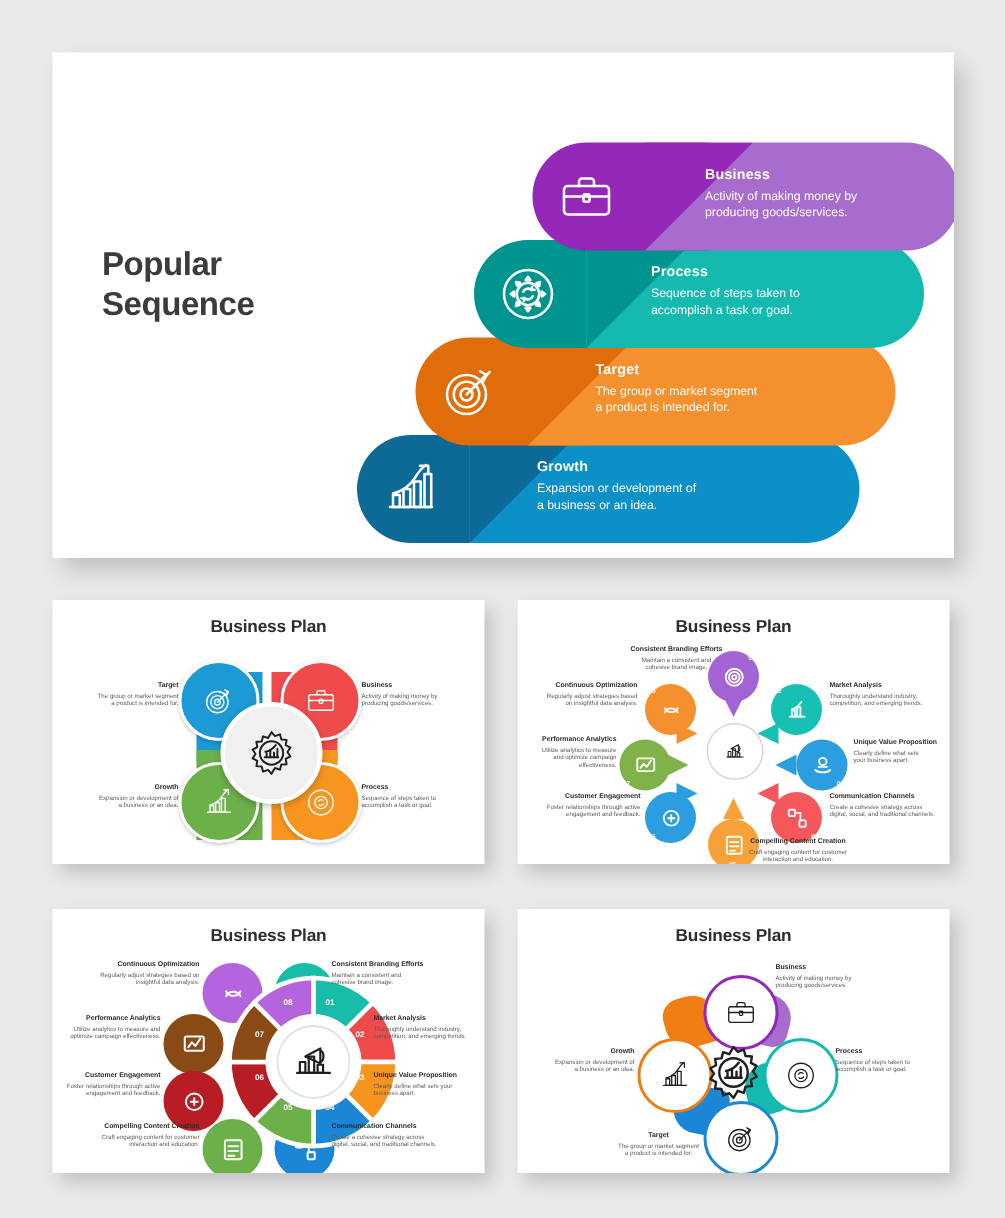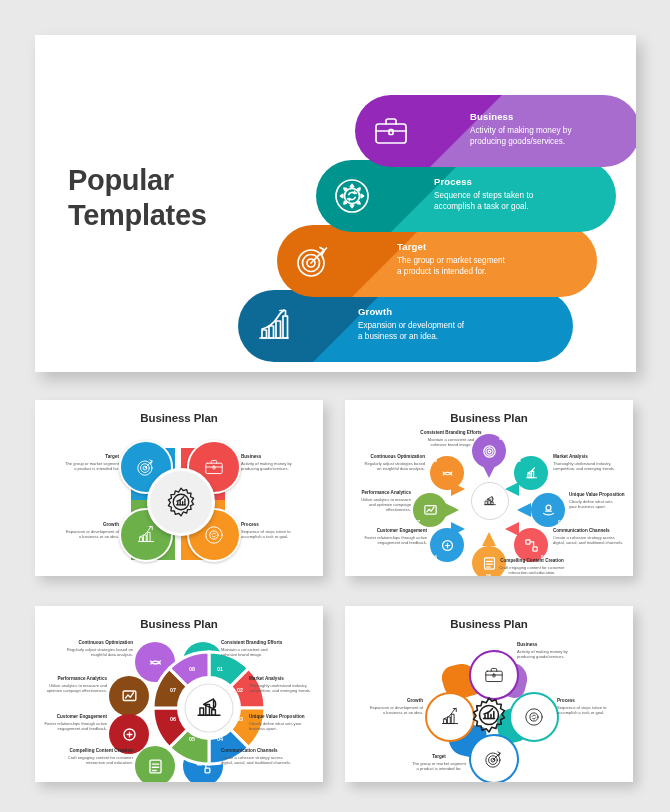--- a/index.html
+++ b/index.html
@@ -15,21 +15,21 @@
 
   
   .hero{
     position:absolute;left:35px;top:35px;width:601px;height:337px;
     background:#ffffff;
     box-shadow:6px 8px 14px rgba(0,0,0,.18);
     overflow:hidden;
   }
   .hero-title{
     position:absolute;left:33px;top:128px;width:230px;
-    font-size:29px;line-height:1.22;font-weight:bold;color:#3b3b3b;
+    font-size:22px;line-height:1.22;font-weight:bold;color:#3b3b3b;
     letter-spacing:-.3px;
   }
 
   
   .bands{position:absolute;left:185px;top:15px;width:420px;height:320px;}
   .band{position:absolute;height:72px;}
   .band .cap{
     position:absolute;top:0;left:0;height:72px;border-radius:36px;
   }
   .band .body{
@@ -139,21 +139,21 @@
 </style>
 </head>
 <body>
 
 <div class="page">
 
   <div class="hero">
 
     <div class="hero-title">
       <div>Popular</div>
-      <div>Templates</div>
+      <div>Sequence</div>
     </div>
 
     <div class="bands">
 
       <div class="band b1">
         <div class="cap"></div>
         <div class="body"></div>
         <div class="knee"></div>
         <div class="ico">
           <svg viewBox="0 0 44 44">

